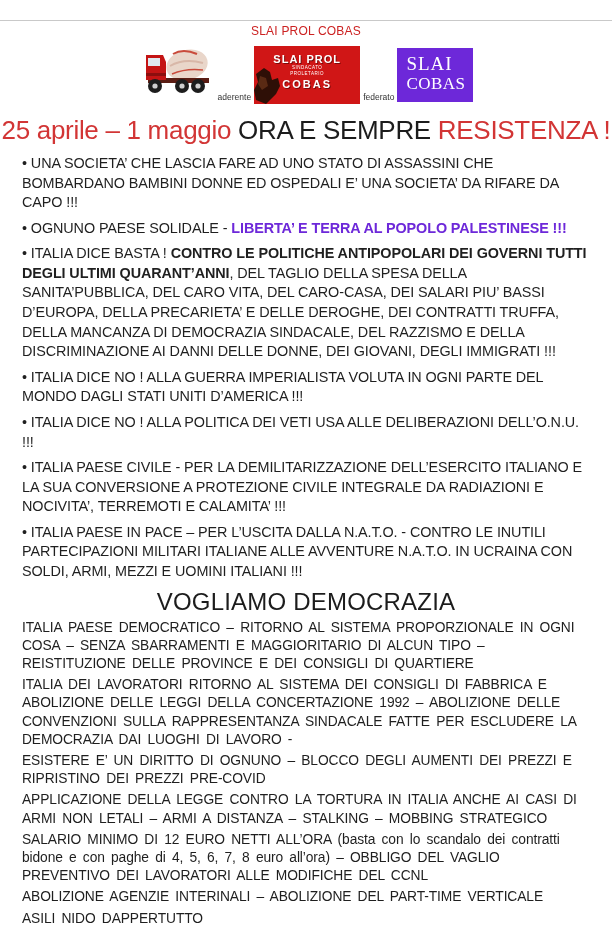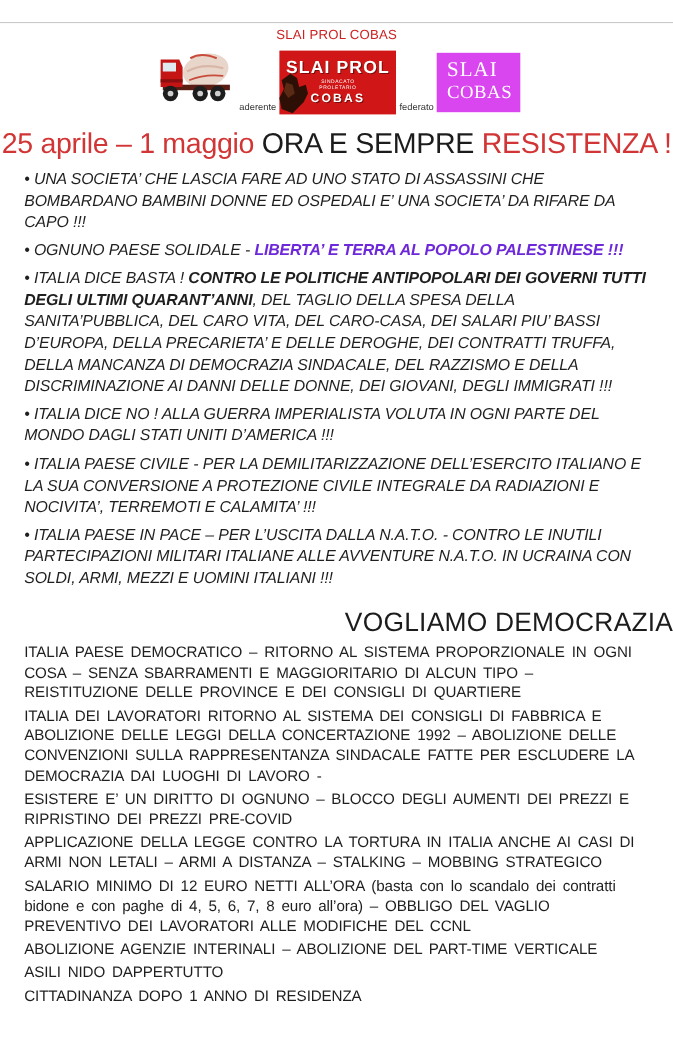--- a/index.html
+++ b/index.html
@@ -36,28 +36,28 @@
 
   .logo-mid {
     width: 106px; height: 58px;
     background: #d01616;
     position: relative;
     color: #ffffff;
     text-align: center;
     padding-top: 7px;
     overflow: visible;
   }
-  .logo-mid .l1 { font-size: 16px; font-weight: 700; letter-spacing: 1px; text-shadow: 1px 1px 0 #7a0b0b; }
+  .logo-mid .l1 { font-size: 11px; font-weight: 700; letter-spacing: 1px; text-shadow: 1px 1px 0 #7a0b0b; }
   .logo-mid .l2 { font-size: 4.5px; line-height: 5.5px; letter-spacing: 0.5px; }
   .logo-mid .l4 { font-size: 11px; font-weight: 700; letter-spacing: 2px; margin-top: 2px; text-shadow: 1px 1px 0 #7a0b0b; }
   .logo-mid .fist { position: absolute; left: -4px; bottom: -6px; }
 
   .logo-right {
     width: 76px; height: 54px;
-    background: #d946ef;
+    background: #6d28d9;
     color: #ffffff;
     font-family: "Liberation Serif", serif;
     padding: 6px 0 0 9px;
     margin-bottom: 2px;
   }
   .logo-right .r1 { font-size: 19px; line-height: 20px; letter-spacing: 1px; }
   .logo-right .r2 { font-size: 17px; line-height: 19px; letter-spacing: 0.5px; }
 
   .title {
     text-align: center;
@@ -69,31 +69,30 @@
   }
   .title .red { color: #d23535; }
   .title .black { color: #1c1c1c; }
 
   .bullets { padding: 8px 22px 0 22px; }
   .bullets p {
     font-size: 14.4px;
     line-height: 1.36;
     margin-bottom: 6px;
     letter-spacing: -0.1px;
-    font-style: italic;
   }
   .red-bold { color: #6d28d9; font-weight: 700; }
   .black-bold { font-weight: 700; }
 
   .section-heading {
-    text-align: right;
+    text-align: center;
     font-size: 24px;
     font-weight: 400;
     color: #1c1c1c;
-    margin-top: 17px;
+    margin-top: 6px;
     letter-spacing: 0.2px;
   }
 
   .demands { padding: 3px 22px 0 22px; }
   .demands p {
     font-size: 13.8px;
     line-height: 1.32;
     margin-bottom: 3px;
     word-spacing: 2.5px;
     letter-spacing: -0.1px;
@@ -153,30 +152,30 @@
 
   </div>
 
   <h1 class="title"><span class="red">25 aprile – 1 maggio </span><span class="black">ORA E SEMPRE </span><span class="red">RESISTENZA !</span></h1>
 
   <div class="bullets">
     <p><span>• UNA SOCIETA’ CHE LASCIA FARE AD UNO STATO DI ASSASSINI CHE BOMBARDANO BAMBINI DONNE ED OSPEDALI E’ UNA SOCIETA’ DA RIFARE DA CAPO !!!</span></p>
     <p><span>• OGNUNO PAESE SOLIDALE - </span><span class="red-bold">LIBERTA’ E TERRA AL POPOLO PALESTINESE !!!</span></p>
     <p><span>• ITALIA DICE BASTA ! </span><span class="black-bold">CONTRO LE POLITICHE ANTIPOPOLARI DEI GOVERNI TUTTI DEGLI ULTIMI QUARANT’ANNI</span><span>, DEL TAGLIO DELLA SPESA DELLA SANITA’PUBBLICA, DEL CARO VITA, DEL CARO-CASA, DEI SALARI PIU’ BASSI D’EUROPA, DELLA PRECARIETA’ E DELLE DEROGHE, DEI CONTRATTI TRUFFA, DELLA MANCANZA DI DEMOCRAZIA SINDACALE, DEL RAZZISMO E DELLA DISCRIMINAZIONE AI DANNI DELLE DONNE, DEI GIOVANI, DEGLI IMMIGRATI !!!</span></p>
     <p><span>• ITALIA DICE NO ! ALLA GUERRA IMPERIALISTA VOLUTA IN OGNI PARTE DEL MONDO DAGLI STATI UNITI D’AMERICA !!!</span></p>
+    <p><span>• ITALIA DICE NO ! ALLA POLITICA DEI VETI USA ALLE DELIBERAZIONI DELL’O.N.U. !!!</span></p>
     <p><span>• ITALIA PAESE CIVILE - PER LA DEMILITARIZZAZIONE DELL’ESERCITO ITALIANO E LA SUA CONVERSIONE A PROTEZIONE CIVILE INTEGRALE DA RADIAZIONI E NOCIVITA’, TERREMOTI E CALAMITA’ !!!</span></p>
     <p><span>• ITALIA PAESE IN PACE – PER L’USCITA DALLA N.A.T.O. - CONTRO LE INUTILI PARTECIPAZIONI MILITARI ITALIANE ALLE AVVENTURE N.A.T.O. IN UCRAINA CON SOLDI, ARMI, MEZZI E UOMINI ITALIANI !!!</span></p>
   </div>
 
   <h2 class="section-heading">VOGLIAMO DEMOCRAZIA</h2>
 
   <div class="demands">
     <p>ITALIA PAESE DEMOCRATICO – RITORNO AL SISTEMA PROPORZIONALE IN OGNI COSA – SENZA SBARRAMENTI E MAGGIORITARIO DI ALCUN TIPO – REISTITUZIONE DELLE PROVINCE E DEI CONSIGLI DI QUARTIERE</p>
     <p>ITALIA DEI LAVORATORI RITORNO AL SISTEMA DEI CONSIGLI DI FABBRICA E ABOLIZIONE DELLE LEGGI DELLA CONCERTAZIONE 1992 – ABOLIZIONE DELLE CONVENZIONI SULLA RAPPRESENTANZA SINDACALE FATTE PER ESCLUDERE LA DEMOCRAZIA DAI LUOGHI DI LAVORO -</p>
     <p>ESISTERE E’ UN DIRITTO DI OGNUNO – BLOCCO DEGLI AUMENTI DEI PREZZI E RIPRISTINO DEI PREZZI PRE-COVID</p>
     <p>APPLICAZIONE DELLA LEGGE CONTRO LA TORTURA IN ITALIA ANCHE AI CASI DI ARMI NON LETALI – ARMI A DISTANZA – STALKING – MOBBING STRATEGICO</p>
     <p>SALARIO MINIMO DI 12 EURO NETTI ALL’ORA (basta con lo scandalo dei contratti bidone e con paghe di 4, 5, 6, 7, 8 euro all’ora) – OBBLIGO DEL VAGLIO PREVENTIVO DEI LAVORATORI ALLE MODIFICHE DEL CCNL</p>
     <p>ABOLIZIONE AGENZIE INTERINALI – ABOLIZIONE DEL PART-TIME VERTICALE</p>
     <p>ASILI NIDO DAPPERTUTTO</p>
-    <p>CITTADINANZA DOPO 1 ANNO DI RESIDENZA</p>
   </div>
 
 </div>
 
 </body></html>

